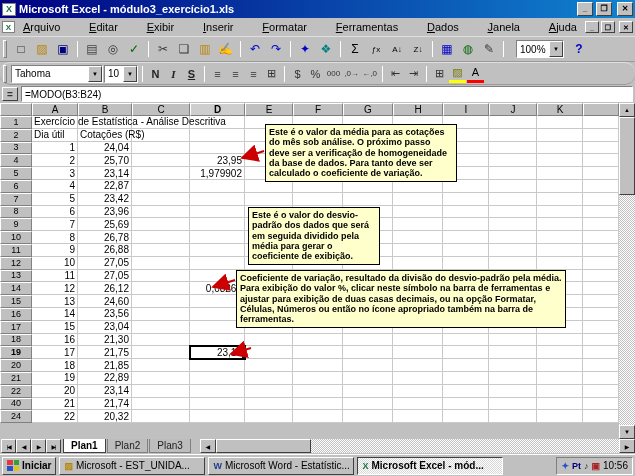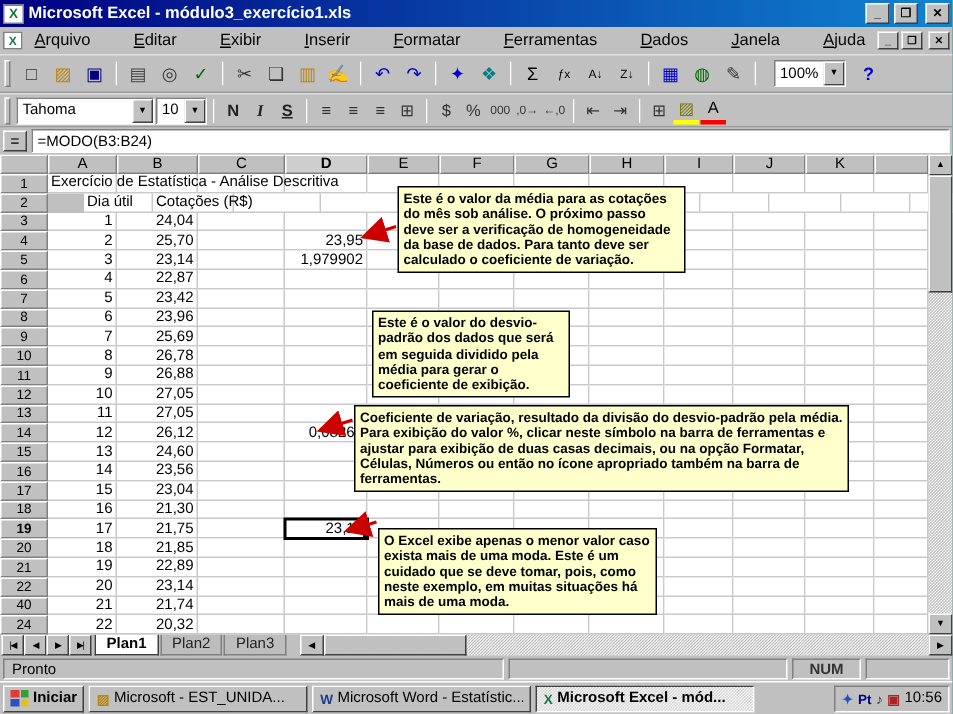--- a/index.html
+++ b/index.html
@@ -16,21 +16,21 @@
 
   
   .menubar{height:18px;display:flex;align-items:center;padding:0 2px;gap:2px;flex-shrink:0;}
   .docicon{width:13px;height:12px;background:#fff;border:1px solid #808080;color:#1a7444;font-size:8px;font-weight:bold;display:inline-flex;align-items:center;justify-content:center;}
   .menuitems{flex:1;display:flex;align-items:center;justify-content:space-between;}
   .menu-item{font-size:11px;padding:1px 6px;color:#000;white-space:nowrap;}
 
   
   .toolbar{display:flex;align-items:center;background:#c0c0c0;padding:0 2px;gap:1px;border-top:1px solid #dfdfdf;border-bottom:1px solid #9a9a9a;flex-shrink:0;}
   .tstd{height:26px;}
-  .tfmt{height:23px;}
+  .tfmt{height:23px;border-radius:10px;}
   .grip{width:4px;height:18px;border:1px solid;border-color:#fff #808080 #808080 #fff;margin:0 3px 0 1px;flex-shrink:0;}
   .tbwrap{display:inline-flex;align-items:center;gap:1px;}
   .tbtn{min-width:20px;height:20px;display:inline-flex;align-items:center;justify-content:center;font-size:12px;color:#222;padding:0 1px;white-space:nowrap;}
   .tfmt .tbtn{height:18px;min-width:17px;font-size:11px;}
   .boldb{font-weight:bold;}
   .italicb{font-style:italic;font-family:"Liberation Serif",serif;font-weight:bold;}
   .underb{text-decoration:underline;font-weight:bold;}
   .tbsep{width:1px;height:16px;background:#808080;border-right:1px solid #fff;margin:0 3px;flex-shrink:0;}
   .combo{height:18px;background:#fff;border:1px solid;border-color:#808080 #fff #fff #808080;display:inline-flex;align-items:center;font-size:10px;padding-left:3px;gap:2px;overflow:hidden;}
   .comboval{flex:1;white-space:nowrap;overflow:hidden;}
@@ -238,21 +238,21 @@
           <span class="cell" style="width: 50px;"></span>
           <span class="cell" style="width: 50px;"></span>
           <span class="cell" style="width: 50px;"></span>
           <span class="cell" style="width: 46px;"></span>
           <span class="cell" style="width: 48px;"></span>
           <span class="cell" style="width: 46px;"></span>
           <span class="cell" style="width: 36px;"></span>
         </div>
         <div class="grow">
           <span class="rowhdr" style="width: 32px;">2</span>
-          <span class="cell" style="width: 46px; margin-left: 24px;">Dia útil</span>
+          <span class="cell" style="width: 46px;">Dia útil</span>
           <span class="cell spill" style="width: 54px;">Cotações (R$)</span>
           <span class="cell" style="width: 58px;"></span>
           <span class="cell" style="width: 55px;"></span>
           <span class="cell" style="width: 48px;"></span>
           <span class="cell" style="width: 50px;"></span>
           <span class="cell" style="width: 50px;"></span>
           <span class="cell" style="width: 50px;"></span>
           <span class="cell" style="width: 46px;"></span>
           <span class="cell" style="width: 48px;"></span>
           <span class="cell" style="width: 46px;"></span>
@@ -596,21 +596,20 @@
         </marker>
       </defs>
     <line x1="264" y1="48" x2="242" y2="55" stroke="#cc0000" stroke-width="2" marker-end="url(#ah)"></line>
         <line x1="235" y1="177" x2="213" y2="184" stroke="#cc0000" stroke-width="2" marker-end="url(#ah)"></line>
         <line x1="251" y1="245" x2="231" y2="251" stroke="#cc0000" stroke-width="2" marker-end="url(#ah)"></line>
       </svg>
     <div class="overlay">
         <div class="callout" style="left: 265px; top: 21px; width: 192px;">Este é o valor da média para as cotações do mês sob análise. O próximo passo deve ser a verificação de homogeneidade da base de dados. Para tanto deve ser calculado o coeficiente de variação.</div>
         <div class="callout" style="left: 248px; top: 104px; width: 132px;">Este é o valor do desvio-padrão dos dados que será em seguida dividido pela média para gerar o coeficiente de exibição.</div>
         <div class="callout" style="left: 236px; top: 167px; width: 330px;">Coeficiente de variação, resultado da divisão do desvio-padrão pela média. Para exibição do valor %, clicar neste símbolo na barra de ferramentas e ajustar para exibição de duas casas decimais, ou na opção Formatar, Células, Números ou então no ícone apropriado também na barra de ferramentas.</div>
-        <div class="callout" style="left: 252px; top: 249px; width: 186px;">O Excel exibe apenas o menor valor caso exista mais de uma moda. Este é um cuidado que se deve tomar, pois, como neste exemplo, em muitas situações há mais de uma moda.</div>
       </div>
     <div class="vscroll dither">
       <span class="scrollbtn">▲</span>
       <span class="vthumb"></span>
       <span class="scrollbtn sbottom">▼</span>
     </div>
   </div>
 
   <div class="tabsrow">
     <span style="display:inline-flex" id="tabnavwrap">
@@ -626,26 +625,20 @@
       </span>
     <span class="hscroll">
       <span class="scrollbtn">◀</span>
       <span class="htrack dither">
           <span class="hthumb"></span>
         </span>
       <span class="scrollbtn">▶</span>
     </span>
   </div>
 
-  <div class="statusbar">
-    <span class="spanel pmode">Pronto</span>
-    <span class="spanel pmid"></span>
-    <span class="spanel pnum">NUM</span>
-    <span class="spanel pend"></span>
-  </div>
 
   <div class="taskbar">
     <span class="startbtn">
       <span class="winflag">
           <i class="f1"></i>
           <i class="f2"></i>
           <i class="f3"></i>
           <i class="f4"></i>
         </span>
       <span>Iniciar</span>

